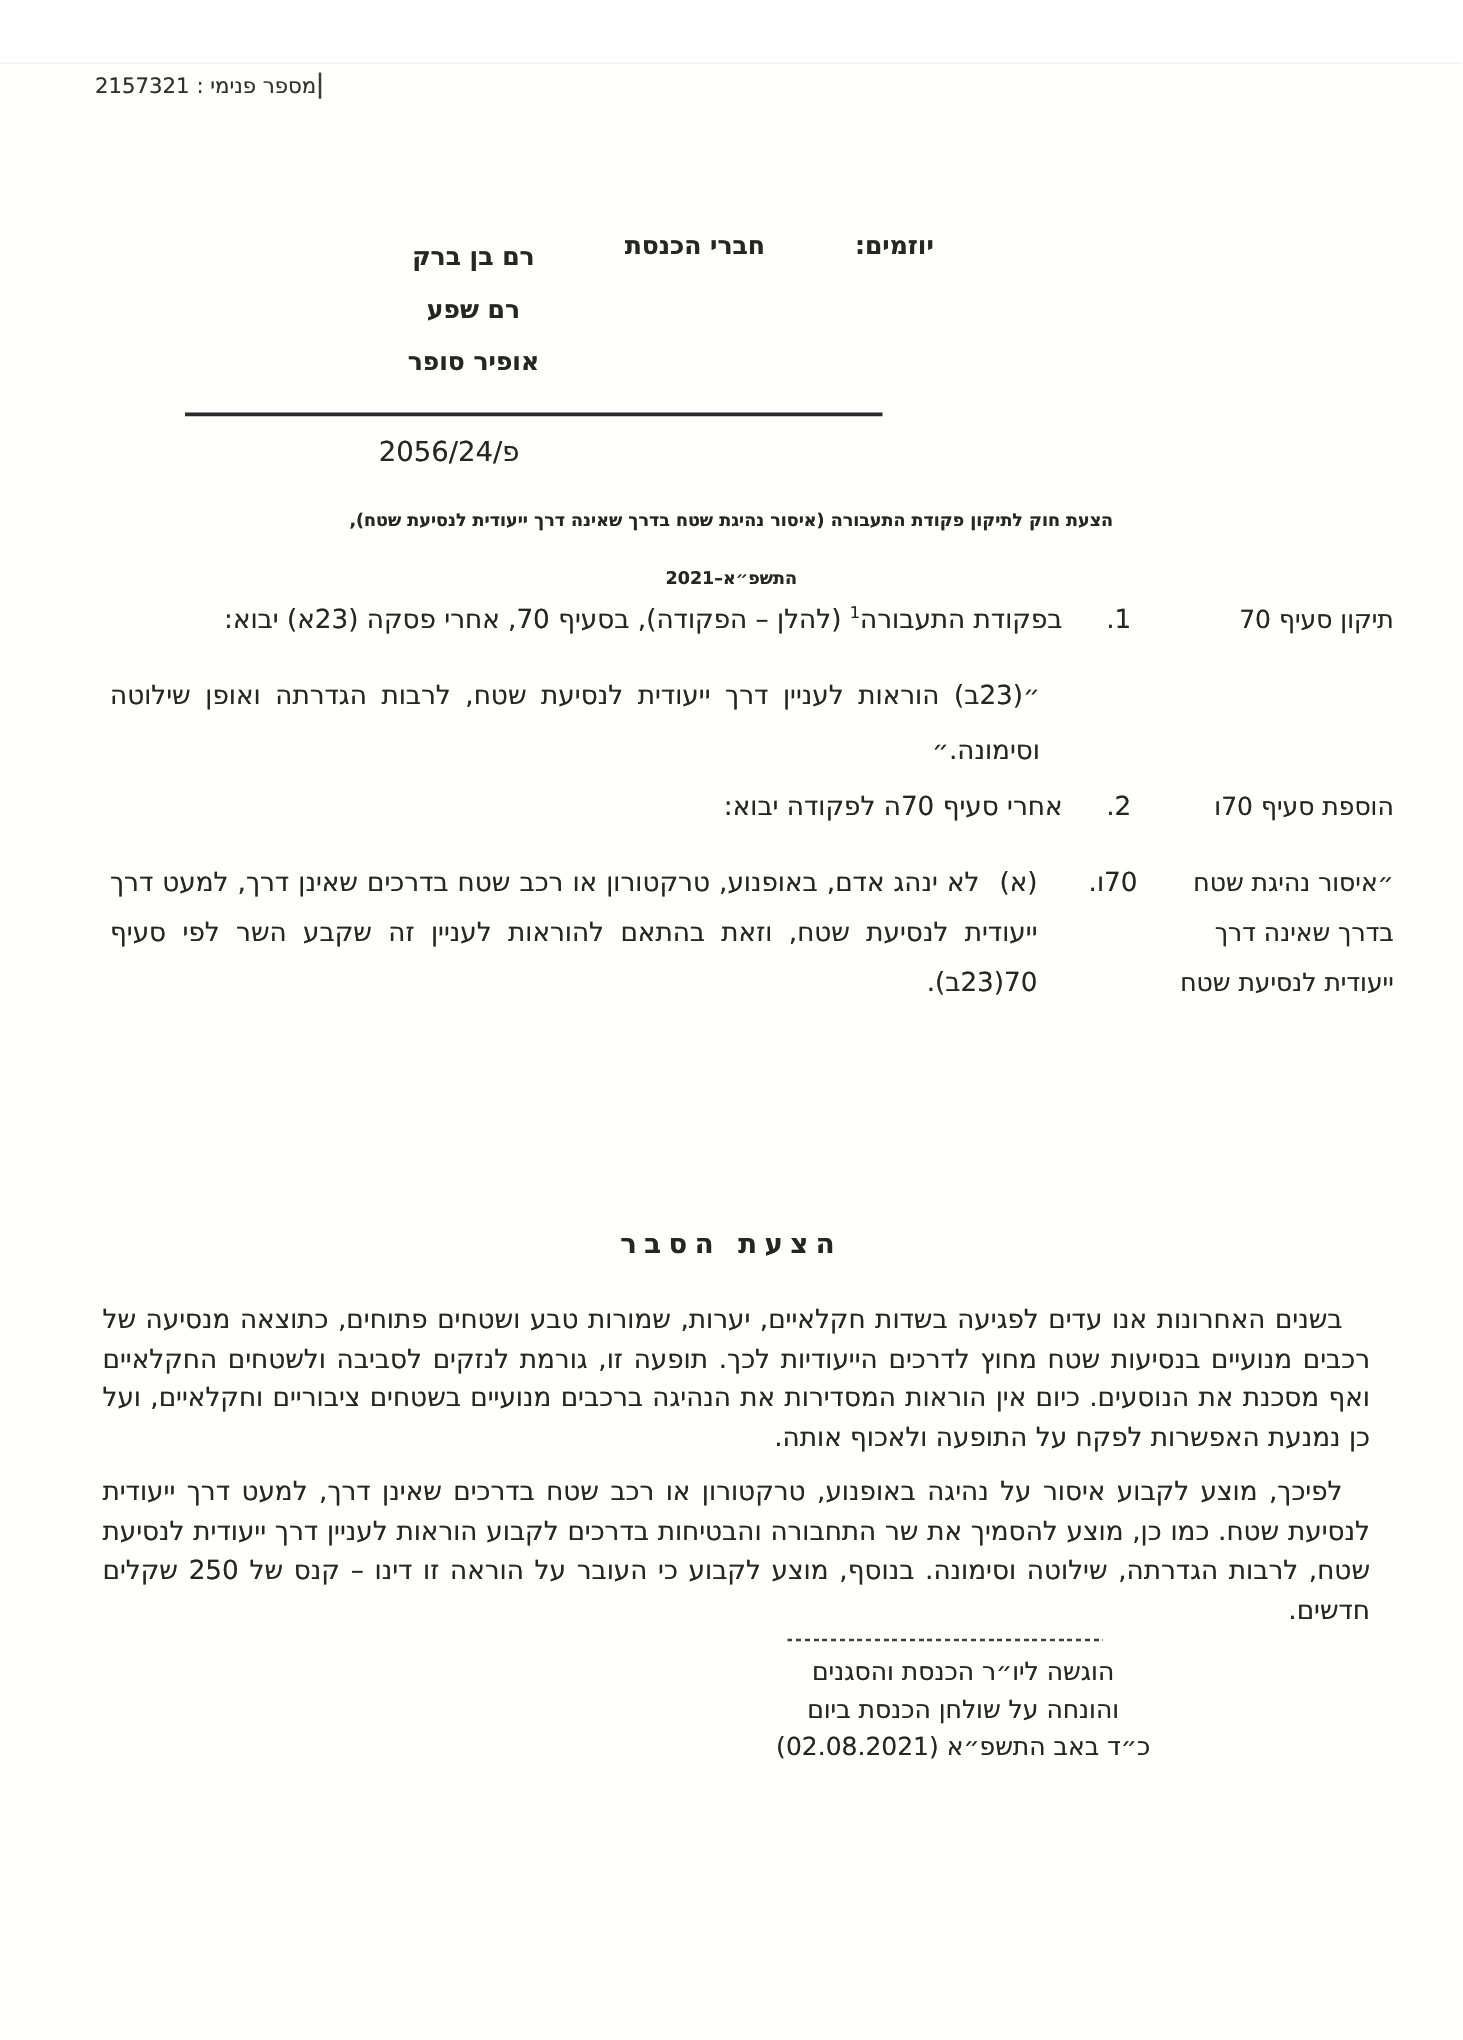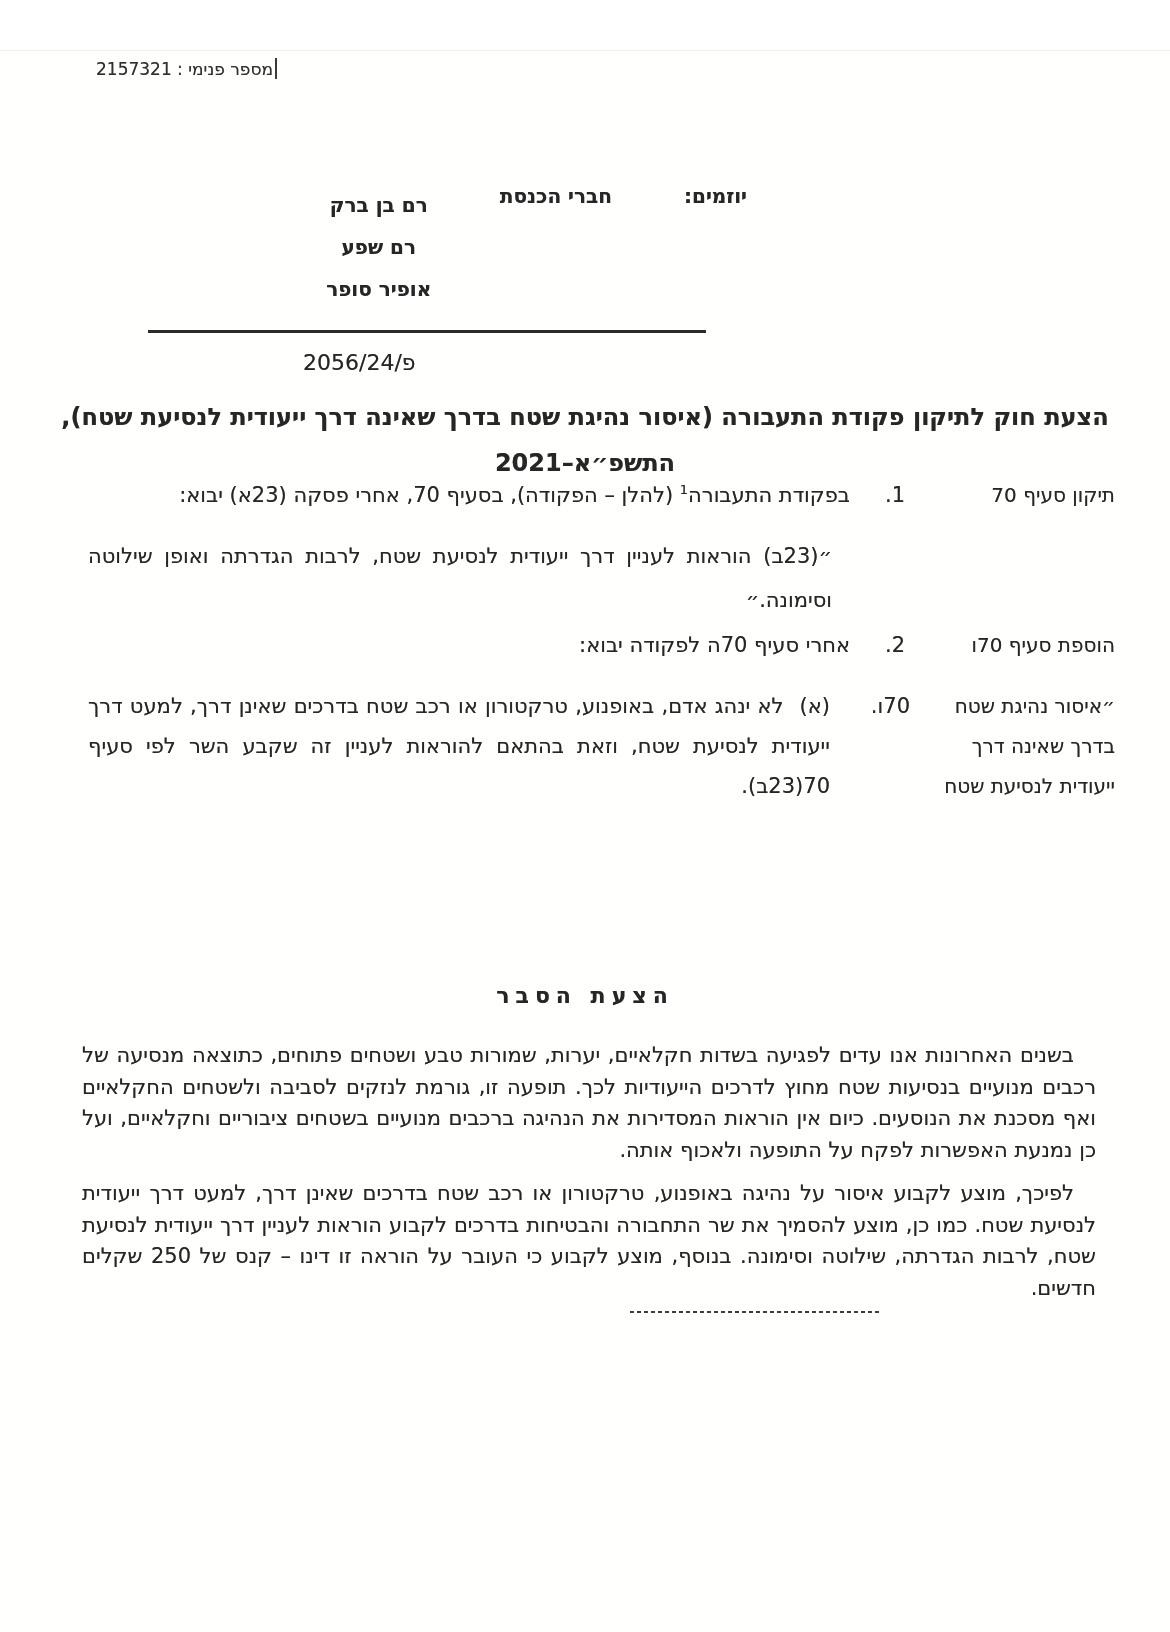--- a/index.html
+++ b/index.html
@@ -8,30 +8,30 @@
     width:1170px;height:1632px;
     background:#fffffe;
     overflow:hidden;
     font-family:"DejaVu Sans",sans-serif;
     color:#262626;
     direction:rtl;
     text-shadow:0 0 0.5px rgba(45,45,45,.55);
   }
   .top-band{position:absolute;top:0;left:0;right:0;height:50px;background:#ffffff;border-bottom:1px solid #efefec;}
   .abs{position:absolute;}
-  .internal-number{top:58px;left:96px;font-size:17px;direction:rtl;color:#303030;display:flex;align-items:center;gap:2px;}
+  .internal-number{top:58px;left:76px;font-size:17px;direction:rtl;color:#303030;display:flex;align-items:center;gap:2px;}
   .cursor-bar{display:inline-block;width:2px;height:21px;background:#3a3a3a;}
   .knesset-title{top:100px;left:0;right:0;text-align:center;font-size:23px;font-weight:700;letter-spacing:1px;}
   .initiators{top:184px;right:423px;display:flex;direction:rtl;font-size:20px;font-weight:700;}
   .init-label{flex:none;}
   .init-role{flex:none;margin-right:72px;}
   .init-names{flex:none;margin-right:46px;width:150px;text-align:center;line-height:42px;}
   .rule-line{top:330px;left:148px;width:558px;height:0;border-top:3px solid #2b2b2b;}
   .bill-number{top:350px;left:303px;font-size:22px;direction:rtl;}
-  .bill-title{top:394px;left:60px;right:60px;text-align:center;font-size:24px;font-weight:700;line-height:46px;}
+  .bill-title{top:394px;left:60px;right:60px;text-align:center;font-size:14px;font-weight:700;line-height:46px;}
   .sect-row{right:55px;left:88px;display:flex;direction:rtl;font-size:21px;line-height:1.9;}
   .sect-row.s1{top:476px;}
   .sect-row.s2{top:626px;}
   .sect-note{flex:none;width:160px;font-size:20px;}
   .sect-num{flex:none;width:30px;margin-right:40px;text-align:left;}
   .sect-body{flex:1;margin-right:35px;}
   .fn{font-size:13px;vertical-align:super;line-height:0;}
   .statute-quote{top:534px;right:338px;left:88px;font-size:21px;line-height:44px;text-align:justify;direction:rtl;}
   .new-section{top:686px;right:55px;left:88px;display:flex;direction:rtl;font-size:21px;}
   .ns-note{flex:none;width:175px;font-size:20px;line-height:40px;text-align:right;}
@@ -102,13 +102,18 @@
 
   <div class="abs expl-heading">הצעת הסבר</div>
 
   <div class="abs explanatory">
     <p>בשנים האחרונות אנו עדים לפגיעה בשדות חקלאיים, יערות, שמורות טבע ושטחים פתוחים, כתוצאה מנסיעה של רכבים מנועיים בנסיעות שטח מחוץ לדרכים הייעודיות לכך. תופעה זו, גורמת לנזקים לסביבה ולשטחים החקלאיים ואף מסכנת את הנוסעים. כיום אין הוראות המסדירות את הנהיגה ברכבים מנועיים בשטחים ציבוריים וחקלאיים, ועל כן נמנעת האפשרות לפקח על התופעה ולאכוף אותה.</p>
     <p>לפיכך, מוצע לקבוע איסור על נהיגה באופנוע, טרקטורון או רכב שטח בדרכים שאינן דרך, למעט דרך ייעודית לנסיעת שטח. כמו כן, מוצע להסמיך את שר התחבורה והבטיחות בדרכים לקבוע הוראות לעניין דרך ייעודית לנסיעת שטח, לרבות הגדרתה, שילוטה וסימונה. בנוסף, מוצע לקבוע כי העובר על הוראה זו דינו – קנס של 250 שקלים חדשים.</p>
   </div>
 
   <div class="abs sep-dashes"></div>
 
+  <div class="abs footer-block">
+    <span style="display:block">הוגשה ליו״ר הכנסת והסגנים</span>
+    <span style="display:block">והונחה על שולחן הכנסת ביום</span>
+    <span style="display:block">כ״ד באב התשפ״א (02.08.2021)</span>
+  </div>
 </div>
 
 </body></html>

